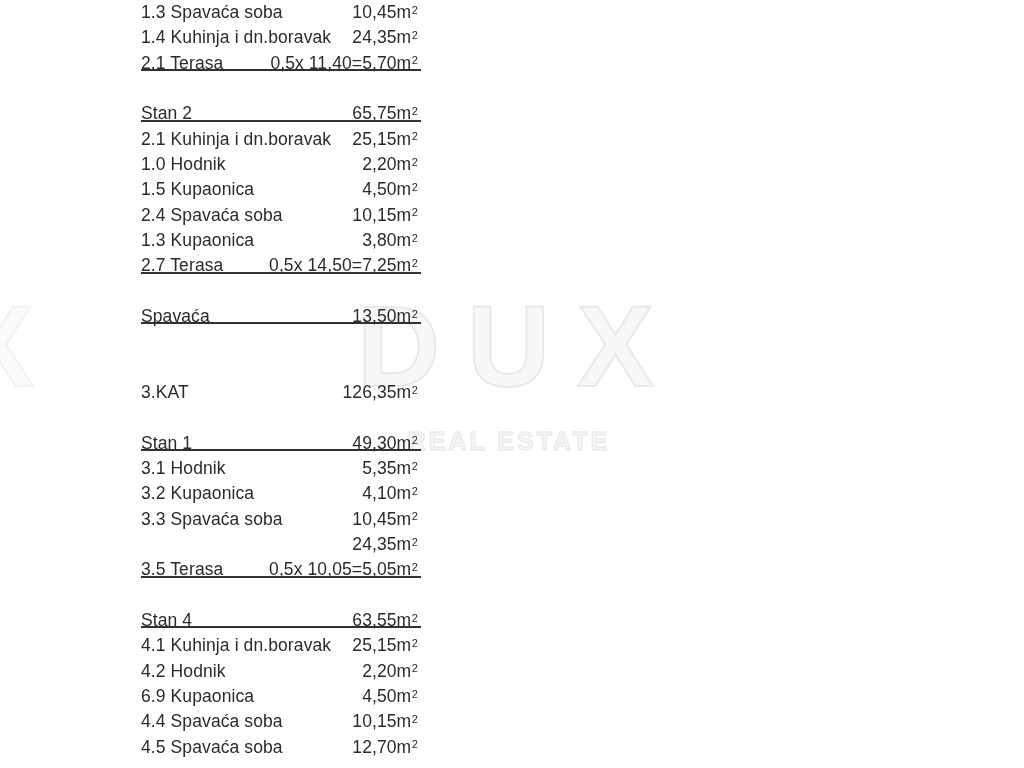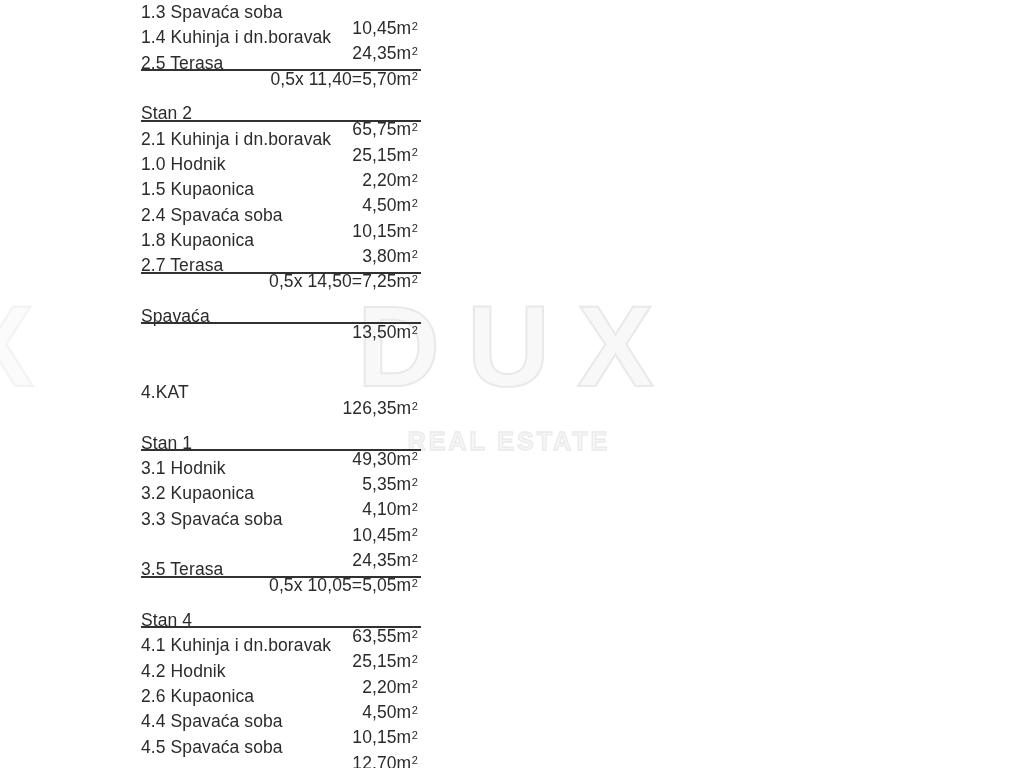--- a/index.html
+++ b/index.html
@@ -29,21 +29,21 @@
     font-size: 17.5px;
     color: #2b2b2b;
     letter-spacing: 0.1px;
     margin-left: 36px;
   }
   .row .lbl {
     position: absolute; left: 0; top: 0;
     white-space: nowrap;
   }
   .row .val {
-    position: absolute; right: 0; top: 16px;
+    position: absolute; right: 0; top: 0;
     white-space: nowrap;
   }
   .row .val sup {
     font-size: 11px;
     line-height: 0;
     vertical-align: 0.38em;
     margin-left: 0.5px;
   }
   .row .ul {
     position: absolute;
@@ -102,21 +102,21 @@
   <div class="rows">
       <div class="row">
         <span class="lbl">1.3 Spavaća soba</span>
         <span class="val">10,45m<sup>2</sup></span>
       </div>
       <div class="row">
         <span class="lbl">1.4 Kuhinja i dn.boravak</span>
         <span class="val">24,35m<sup>2</sup></span>
       </div>
       <div class="row">
-        <span class="lbl">2.5 Terasa</span>
+        <span class="lbl">2.1 Terasa</span>
         <span class="val">0,5x 11,40=5,70m<sup>2</sup></span>
         <span class="ul"></span>
       </div>
       <div class="row"></div>
       <div class="row">
         <span class="lbl">Stan 2</span>
         <span class="val">65,75m<sup>2</sup></span>
         <span class="ul"></span>
       </div>
       <div class="row">
@@ -129,38 +129,38 @@
       </div>
       <div class="row">
         <span class="lbl">1.5 Kupaonica</span>
         <span class="val">4,50m<sup>2</sup></span>
       </div>
       <div class="row">
         <span class="lbl">2.4 Spavaća soba</span>
         <span class="val">10,15m<sup>2</sup></span>
       </div>
       <div class="row">
-        <span class="lbl">1.8 Kupaonica</span>
+        <span class="lbl">1.3 Kupaonica</span>
         <span class="val">3,80m<sup>2</sup></span>
       </div>
       <div class="row">
         <span class="lbl">2.7 Terasa</span>
         <span class="val">0,5x 14,50=7,25m<sup>2</sup></span>
         <span class="ul"></span>
       </div>
       <div class="row"></div>
       <div class="row">
         <span class="lbl">Spavaća</span>
         <span class="val">13,50m<sup>2</sup></span>
         <span class="ul"></span>
       </div>
       <div class="row"></div>
       <div class="row"></div>
       <div class="row">
-        <span class="lbl">4.KAT</span>
+        <span class="lbl">3.KAT</span>
         <span class="val">126,35m<sup>2</sup></span>
       </div>
       <div class="row"></div>
       <div class="row">
         <span class="lbl">Stan 1</span>
         <span class="val">49,30m<sup>2</sup></span>
         <span class="ul"></span>
       </div>
       <div class="row">
         <span class="lbl">3.1 Hodnik</span>
@@ -190,21 +190,21 @@
       </div>
       <div class="row">
         <span class="lbl">4.1 Kuhinja i dn.boravak</span>
         <span class="val">25,15m<sup>2</sup></span>
       </div>
       <div class="row">
         <span class="lbl">4.2 Hodnik</span>
         <span class="val">2,20m<sup>2</sup></span>
       </div>
       <div class="row">
-        <span class="lbl">2.6 Kupaonica</span>
+        <span class="lbl">6.9 Kupaonica</span>
         <span class="val">4,50m<sup>2</sup></span>
       </div>
       <div class="row">
         <span class="lbl">4.4 Spavaća soba</span>
         <span class="val">10,15m<sup>2</sup></span>
       </div>
       <div class="row">
         <span class="lbl">4.5 Spavaća soba</span>
         <span class="val">12,70m<sup>2</sup></span>
       </div>

